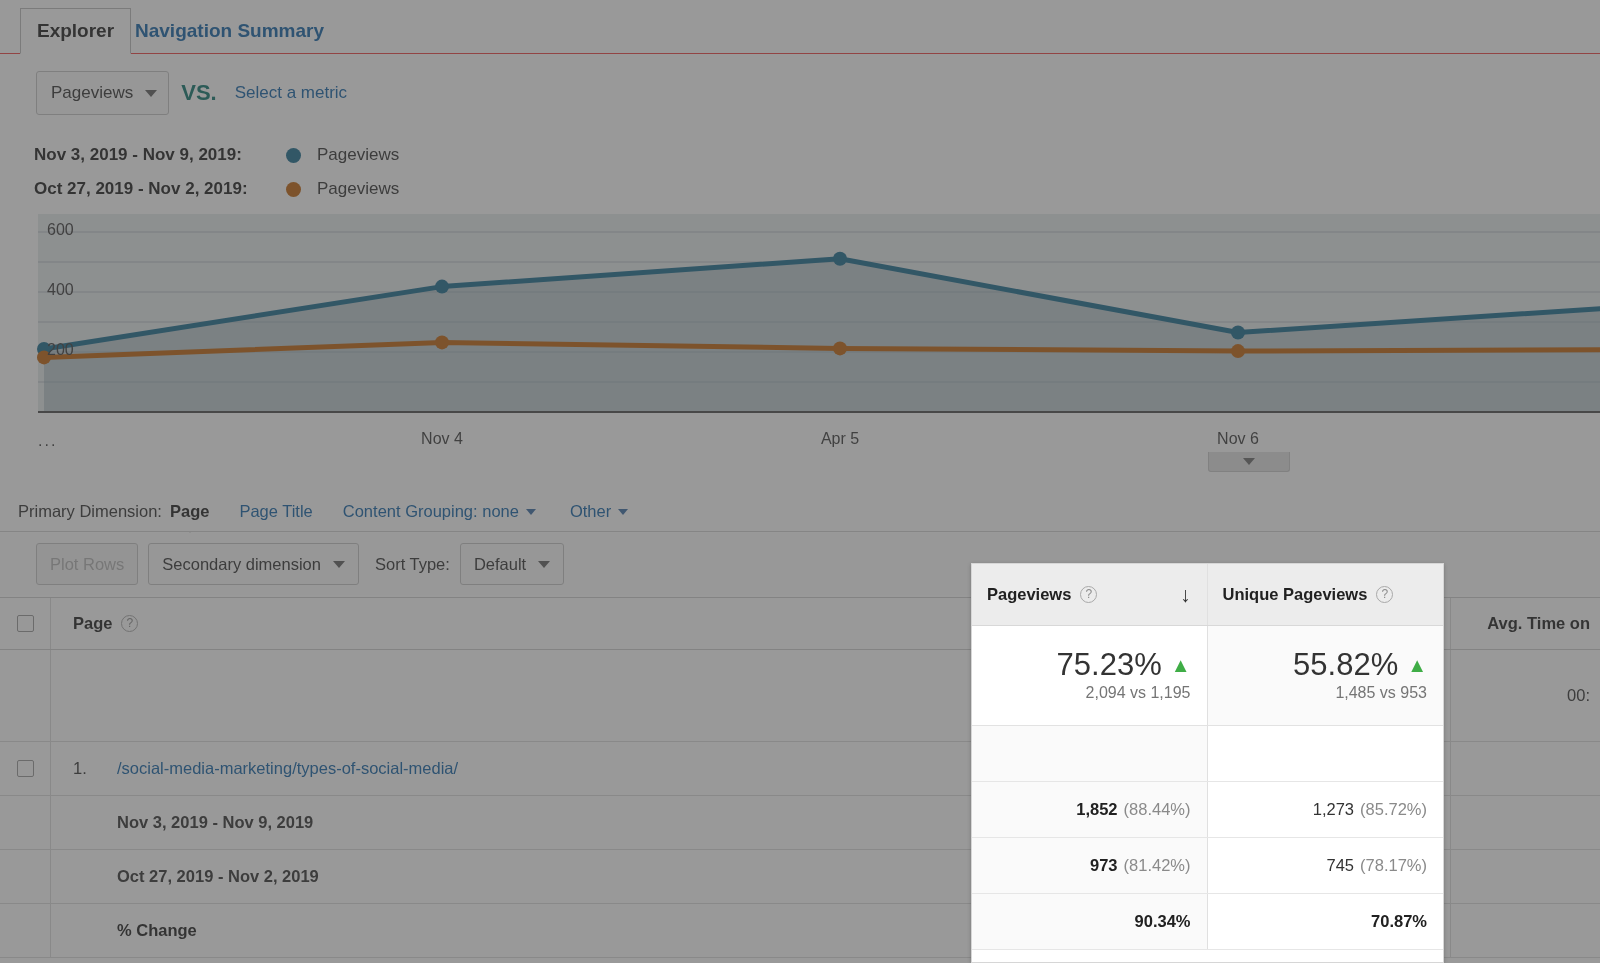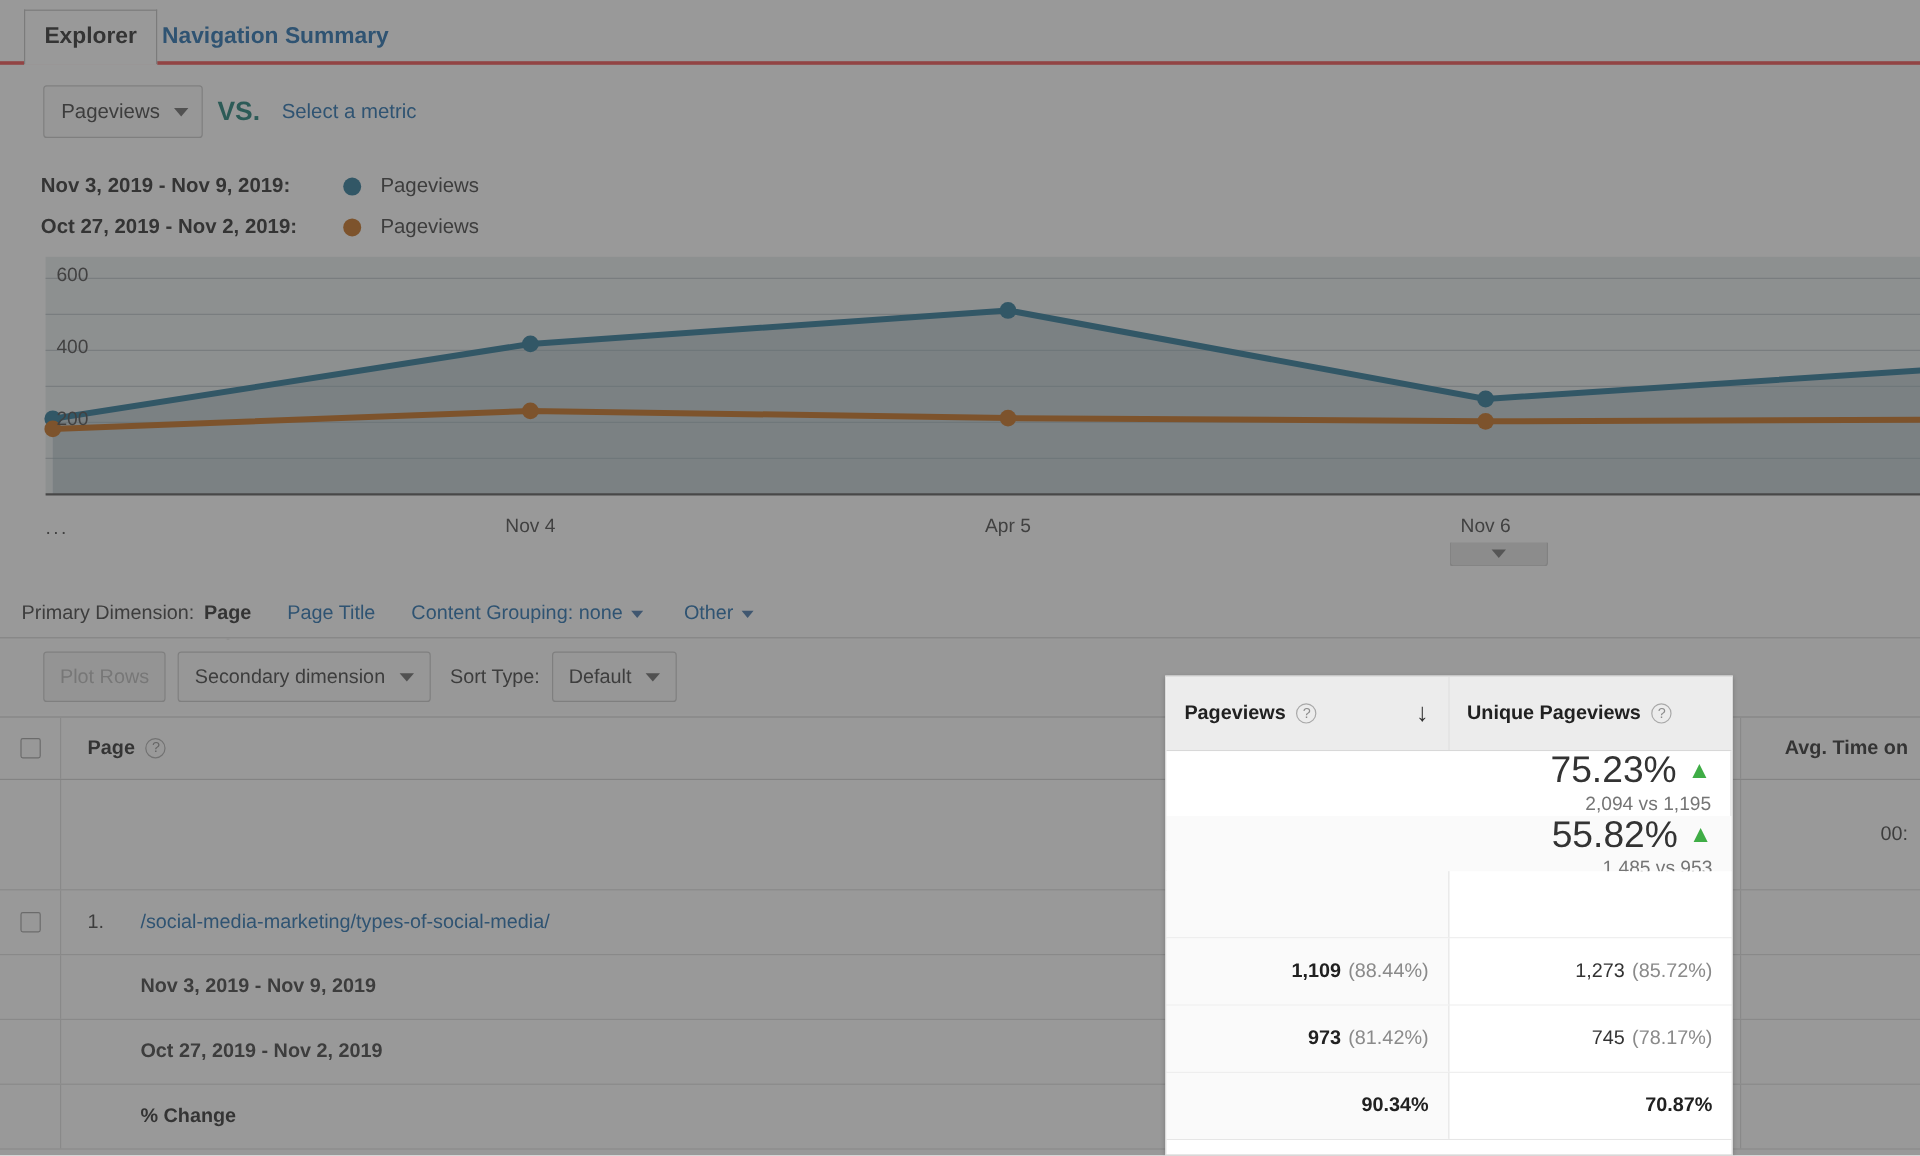--- a/index.html
+++ b/index.html
@@ -28,21 +28,21 @@
     background: rgba(70,70,70,0.55);
     pointer-events: none;
     z-index: 50;
   }
 
   
   .tabbar {
     position: absolute;
     left: 0; top: 0;
     width: 1600px; height: 54px;
-    border-bottom: 3px solid #ef4444;
+    border-bottom: 1px solid #ef4444;
     box-sizing: border-box;
   }
   .tab {
     position: absolute;
     top: 8px;
     height: 46px;
     box-sizing: border-box;
     display: flex;
     align-items: center;
     padding: 0 16px;
@@ -349,21 +349,21 @@
     color: #212121;
   }
   .ov-head .ov-cell.first { position: relative; }
   .sort-arrow {
     position: absolute;
     right: 16px;
     font-size: 21px;
     color: #333;
     line-height: 1;
   }
-  .ov-summary { height: 100px; border-bottom: 1px solid #e2e2e2; flex-direction: column; }
+  .ov-summary { height: 100px; border-bottom: 1px solid #e2e2e2; }
   .ov-summary .ov-cell {
     flex-direction: column;
     align-items: flex-end;
     justify-content: center;
   }
   .ov-summary .ov-cell.first { background: #ffffff; }
   .ov-summary .ov-cell.second { background: #fafafa; }
   .pct-big {
     font-size: 31px;
     color: #333;
@@ -599,21 +599,21 @@
     </div>
   </div>
 
   <div class="ov-row ov-blank">
     <div class="ov-cell first"></div>
     <div class="ov-cell second"></div>
   </div>
 
   <div class="ov-row ov-data">
     <div class="ov-cell first">
-      <span class="num-bold">1,109</span>
+      <span class="num-bold">1,852</span>
       <span class="pct-paren">(88.44%)</span>
     </div>
     <div class="ov-cell second">
       <span class="num-plain">1,273</span>
       <span class="pct-paren">(85.72%)</span>
     </div>
   </div>
 
   <div class="ov-row ov-data">
     <div class="ov-cell first">

